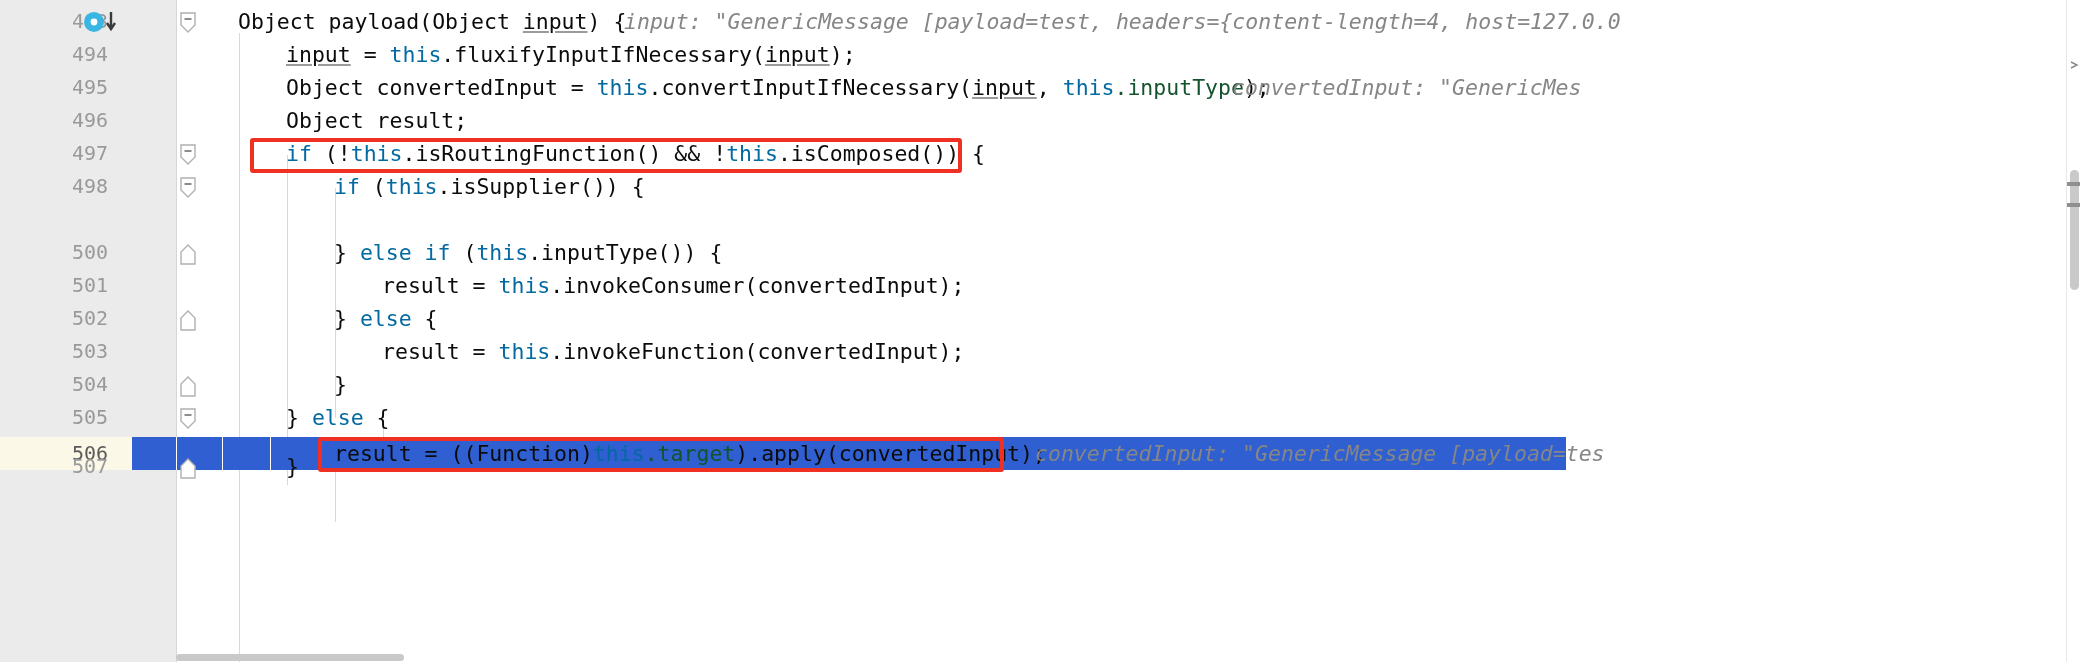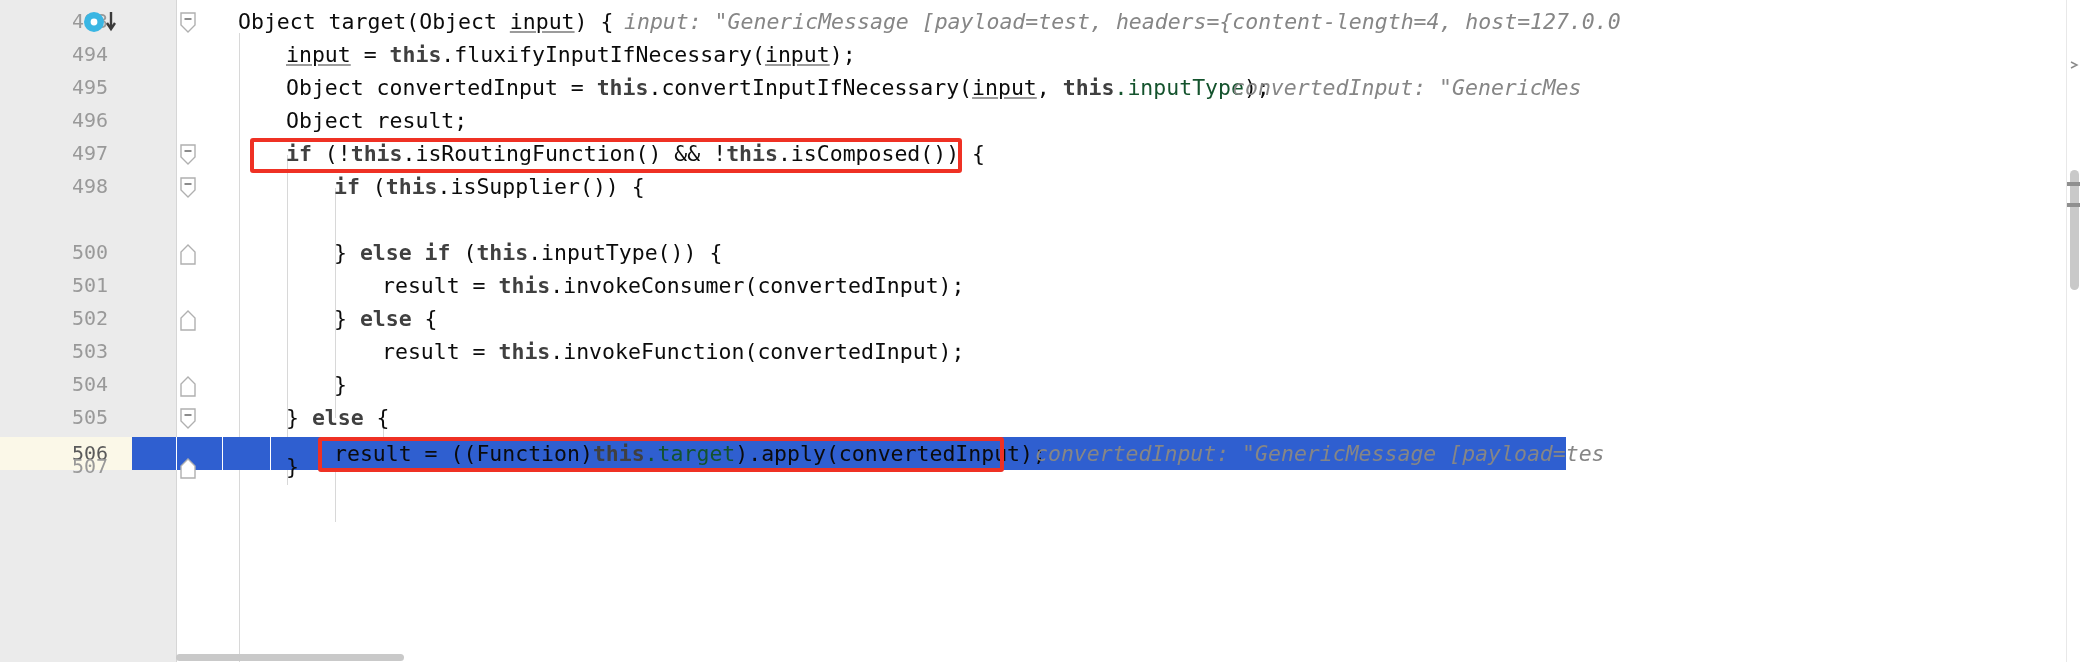--- a/index.html
+++ b/index.html
@@ -36,21 +36,21 @@
   .gutter-hl{
     position:absolute;left:0;top:0;width:176px;height:33.2px;background:#fbf8e8;
   }
 
   
   .code{
     position:absolute;left:222px;top:0;height:33.2px;line-height:33.2px;
     font-size:21.5px;white-space:pre;color:#0b0b0b;
     font-family:"DejaVu Sans Mono","Liberation Mono",monospace;
   }
-  .kw{color:#404040;font-weight:bold;}
+  .kw{color:#0369a1;font-weight:normal;}
   .fld{color:#14532d;}
   .plain{color:#0b0b0b;}
   .param-u{text-decoration:underline;text-decoration-color:#9b9b9b;margin-top:28px;}
   .inlay{
     color:#868686;font-style:italic;
     font-family:"DejaVu Sans Mono","Liberation Mono",monospace;
   }
 
   
   .sel-band{
@@ -121,21 +121,21 @@
         <circle cx="11" cy="12" r="3.4" fill="#ffffff"></circle>
         <path d="M28 2 L28 17 M24 13 L28 19 L32 13" stroke="#3a3a3a" stroke-width="2.4" fill="none"></path>
       </svg>
     </div>
     <div class="fold">
       <svg width="20" height="22" viewBox="0 0 20 22">
           <path d="M3 1 H17 V13 L10 20 L3 13 Z" fill="#ffffff" stroke="#b0b0b0" stroke-width="1.4"></path>
           <path d="M6.5 7 H13.5" stroke="#707070" stroke-width="1.6"></path>
         </svg>
     </div>
-    <div class="code" style="left:238px;"><span class="plain">Object target(Object </span><span class="param-u">input</span><span class="plain">) {</span></div>
+    <div class="code" style="left:238px;"><span class="plain">Object payload(Object </span><span class="param-u">input</span><span class="plain">) {</span></div>
     <div class="code inlay" style="left:624px;">input: "GenericMessage [payload=test, headers={content-length=4, host=127.0.0</div>
   </div>
 
   <div class="row" style="top:38px;">
     <div class="linenum">494</div>
     <div class="code" style="left:286px;"><span class="param-u">input</span><span class="plain"> = </span><span class="kw">this</span><span class="plain">.fluxifyInputIfNecessary(</span><span class="param-u">input</span><span class="plain">);</span></div>
   </div>
 
   <div class="row" style="top:71px;">
     <div class="linenum">495</div>

